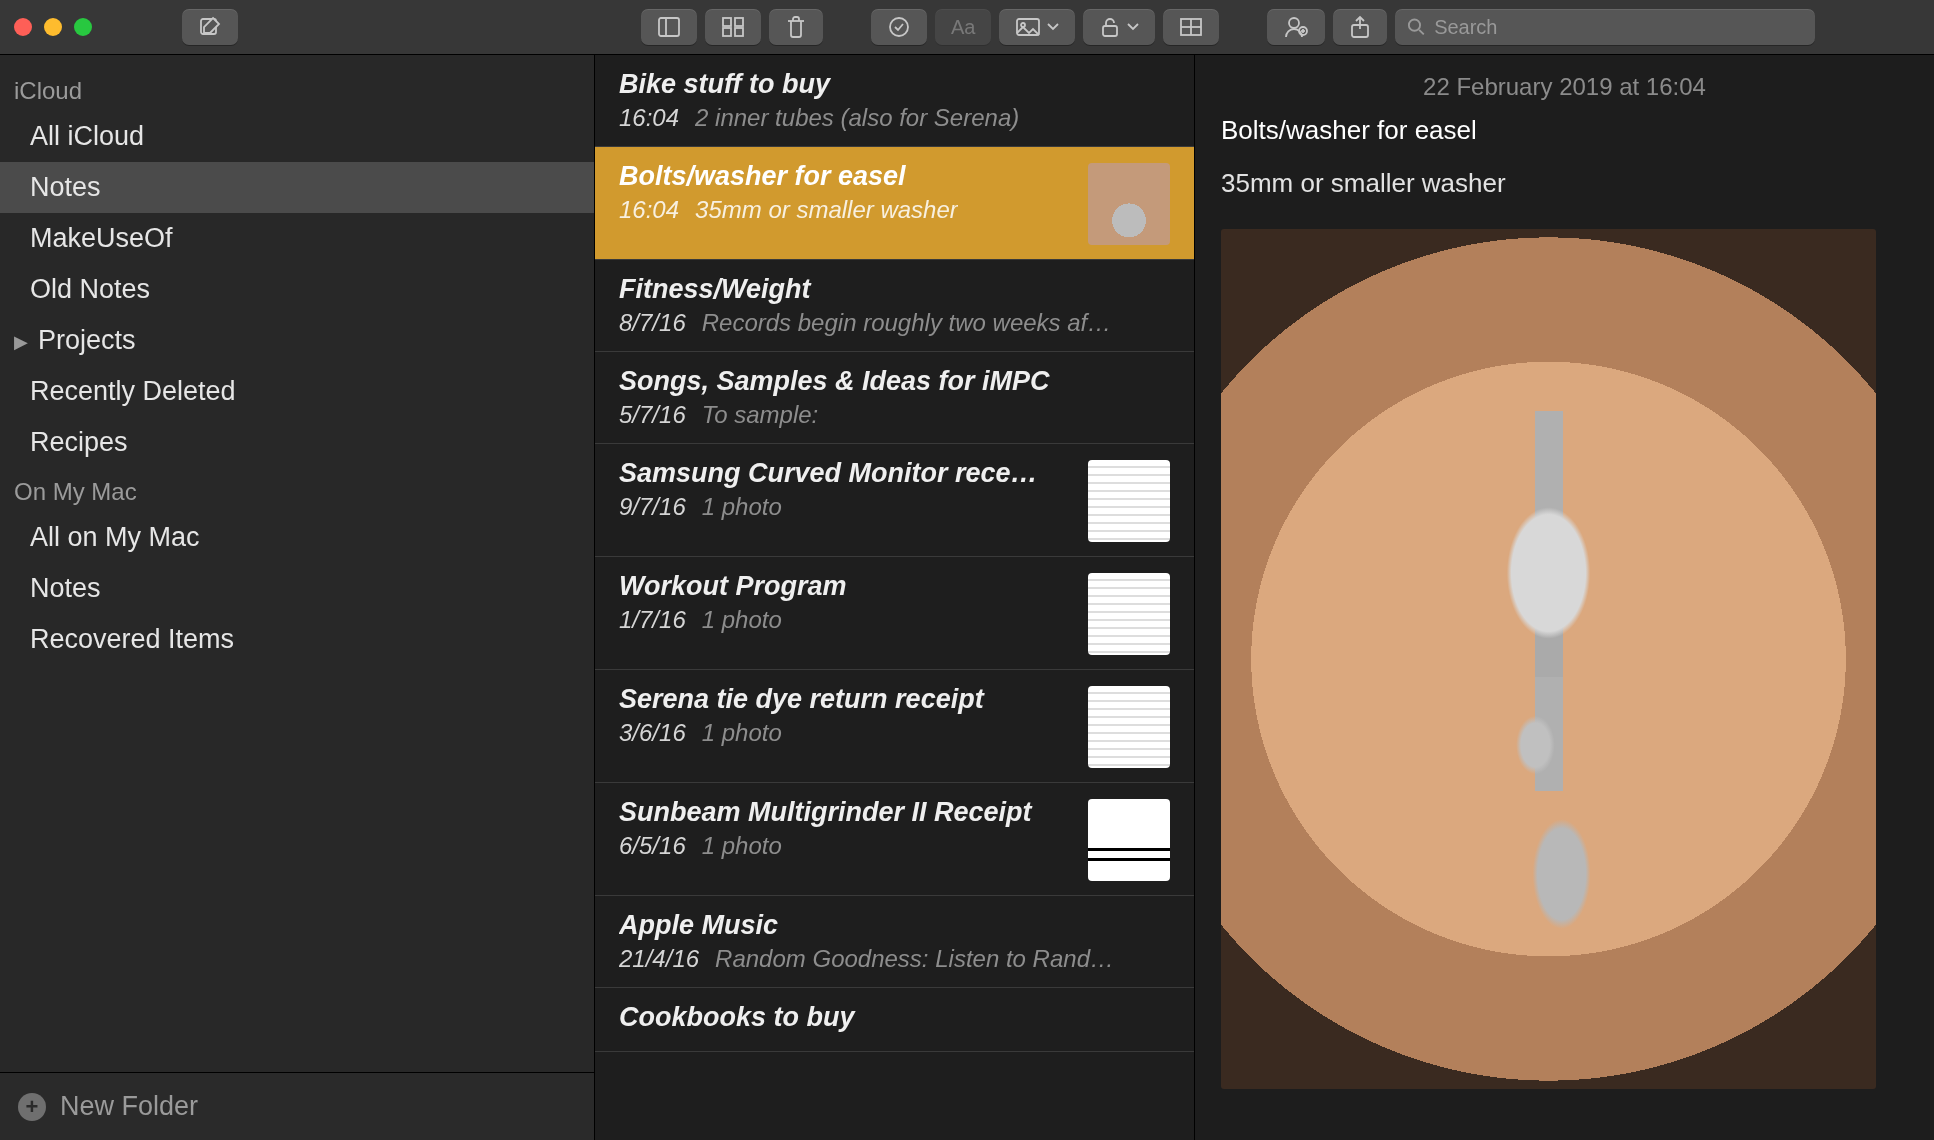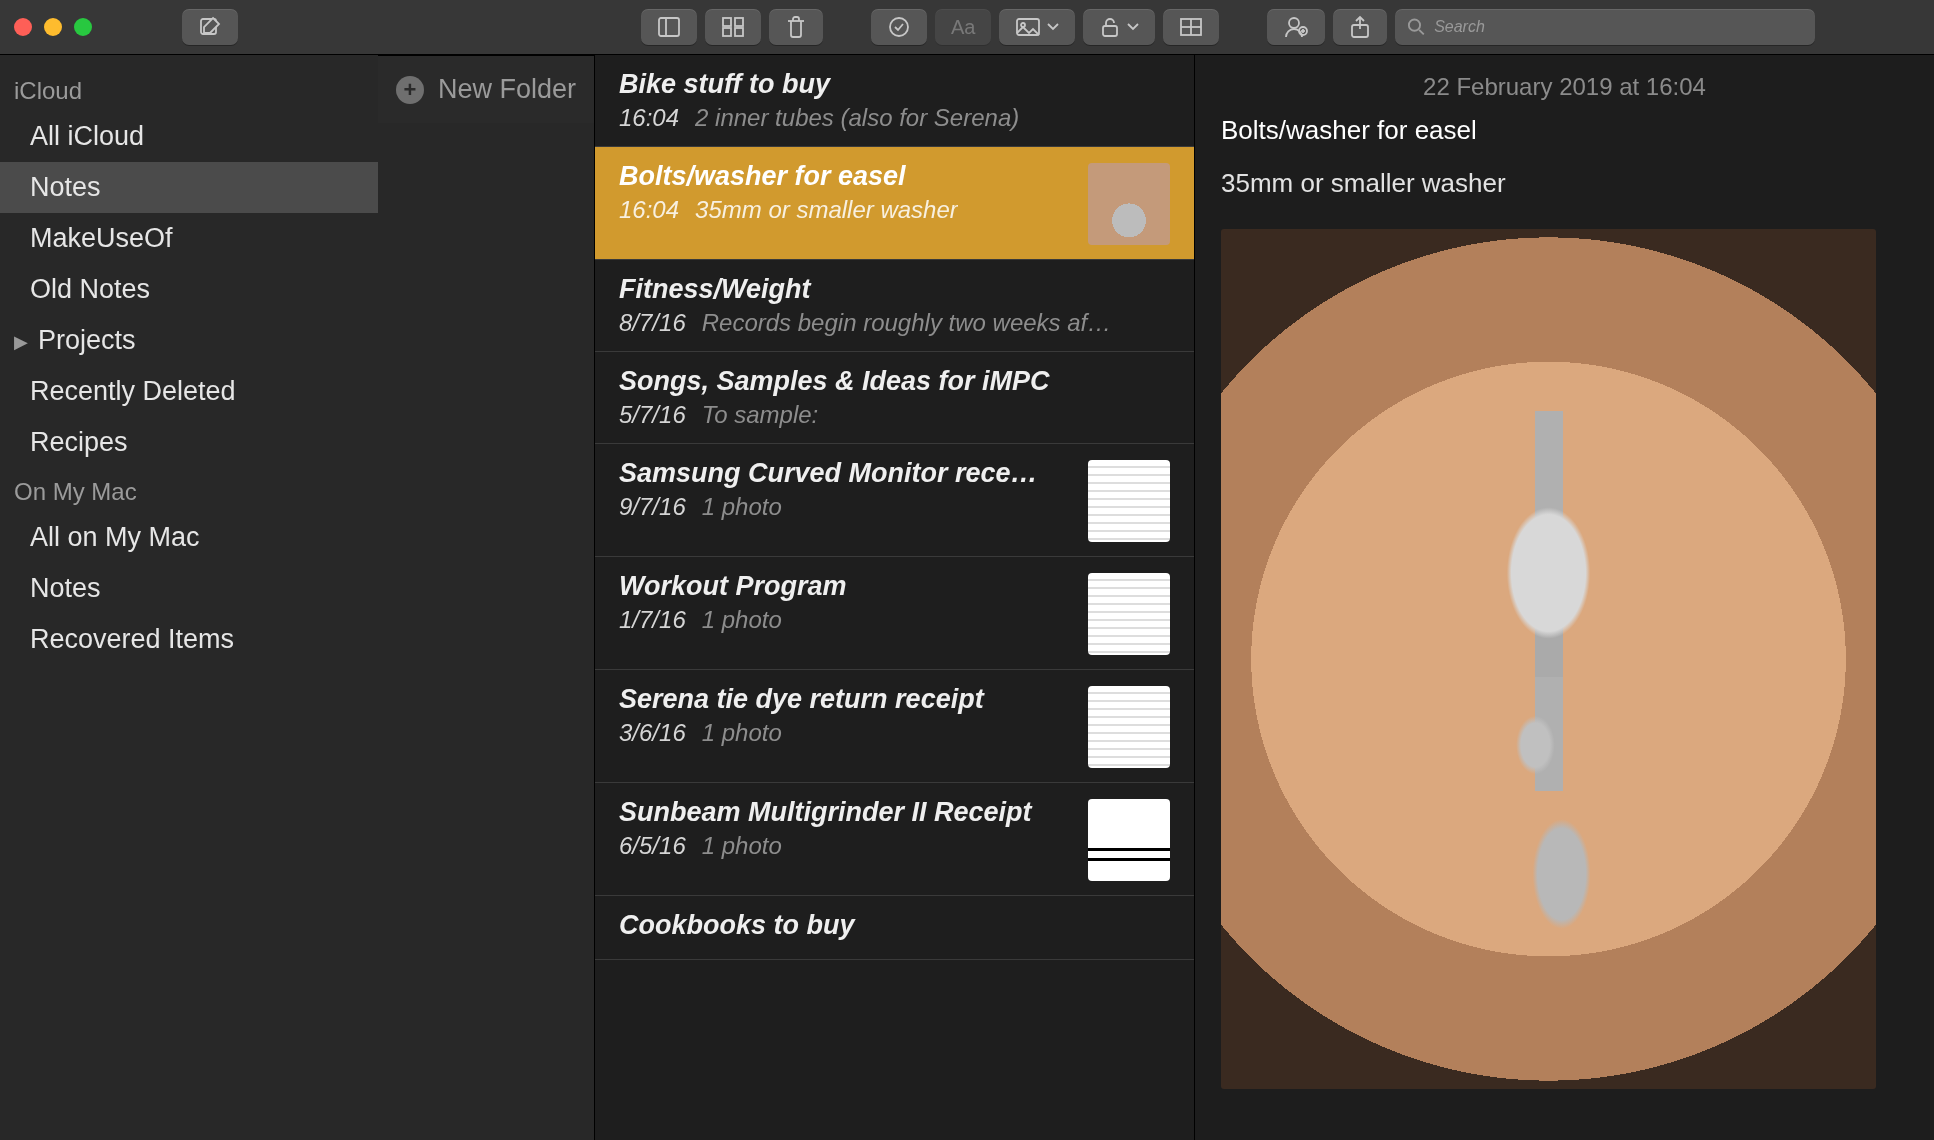--- a/index.html
+++ b/index.html
@@ -18,24 +18,24 @@
     box-shadow: inset 0 1px 0 rgba(255,255,255,0.1), 0 1px 0 rgba(0,0,0,0.3);
   }
   .tb-btn svg { display:block; }
   .tb-disabled { opacity:0.45; }
   .search-box {
     flex:1; max-width:420px; height:36px; background:#565656; border-radius:7px;
     display:flex; align-items:center; padding:0 12px; color:#999;
     box-shadow: inset 0 1px 0 rgba(255,255,255,0.1), 0 1px 0 rgba(0,0,0,0.3);
     font-size:22px; gap:8px;
   }
-  .search-box input { background:transparent; border:none; outline:none; color:#e8e8e8; font-size:16px; width:100%;font-style:italic; }
+  .search-box input { background:transparent; border:none; outline:none; color:#e8e8e8; font-size:20px; width:100%; }
   .search-box input::placeholder { color:#999; }
   .body { flex:1; display:flex; min-height:0; }
-  .sidebar { width:595px; background:#282828; display:flex; border-right:1px solid #000; }
+  .sidebar { width:595px; background:#282828; display:flex; flex-direction:column; border-right:1px solid #000; }
   .sb-scroll { flex:1; overflow:hidden; padding-top:12px; }
   .sb-section { color:#9b9b9b; font-size:24px; padding:10px 14px 6px 14px; font-weight:400; }
   .sb-item { font-size:27px; color:#e6e6e6; padding:10px 14px 10px 30px; cursor:default; display:flex; align-items:center; gap:10px; }
   .sb-item.selected { background:#4b4b4b; }
   .sb-disclosure { font-size:18px; color:#999; width:14px; text-align:center; transform: translateY(1px); }
   .sidebar-footer { height:68px; border-top:1px solid #000; display:flex; align-items:center; gap:14px; padding:0 18px; color:#9a9a9a; font-size:27px; background:#2a2a2a; }
   .plus-circle { width:28px; height:28px; border-radius:50%; background:#6f6f6f; color:#2a2a2a; display:flex; align-items:center; justify-content:center; font-size:22px; font-weight:700; }
   .notes-list { width:600px; background:#1e1e1e; overflow:hidden; border-right:1px solid #000;font-style:italic; }
   .note-row { padding:14px 24px; border-bottom:1px solid #3a3a3a; display:flex; justify-content:space-between; gap:18px; cursor:default; }
   .note-row:first-child { border-top:none; }
@@ -284,20 +284,29 @@
             <div class="note-title">Sunbeam Multigrinder II Receipt</div>
             <div class="note-meta">
               <span class="note-date">6/5/16</span>
               <span class="note-snippet">1 photo</span>
             </div>
           </div>
           <div class="thumb barcode"></div>
         </div>
         <div class="note-row">
           <div class="note-text">
+            <div class="note-title">Apple Music</div>
+            <div class="note-meta">
+              <span class="note-date">21/4/16</span>
+              <span class="note-snippet">Random Goodness: Listen to Rand…</span>
+            </div>
+          </div>
+        </div>
+        <div class="note-row">
+          <div class="note-text">
             <div class="note-title">Cookbooks to buy</div>
             <div class="note-meta">
               <span class="note-date"></span>
               <span class="note-snippet"></span>
             </div>
           </div>
         </div>
       </div>
 
     <div class="editor">

